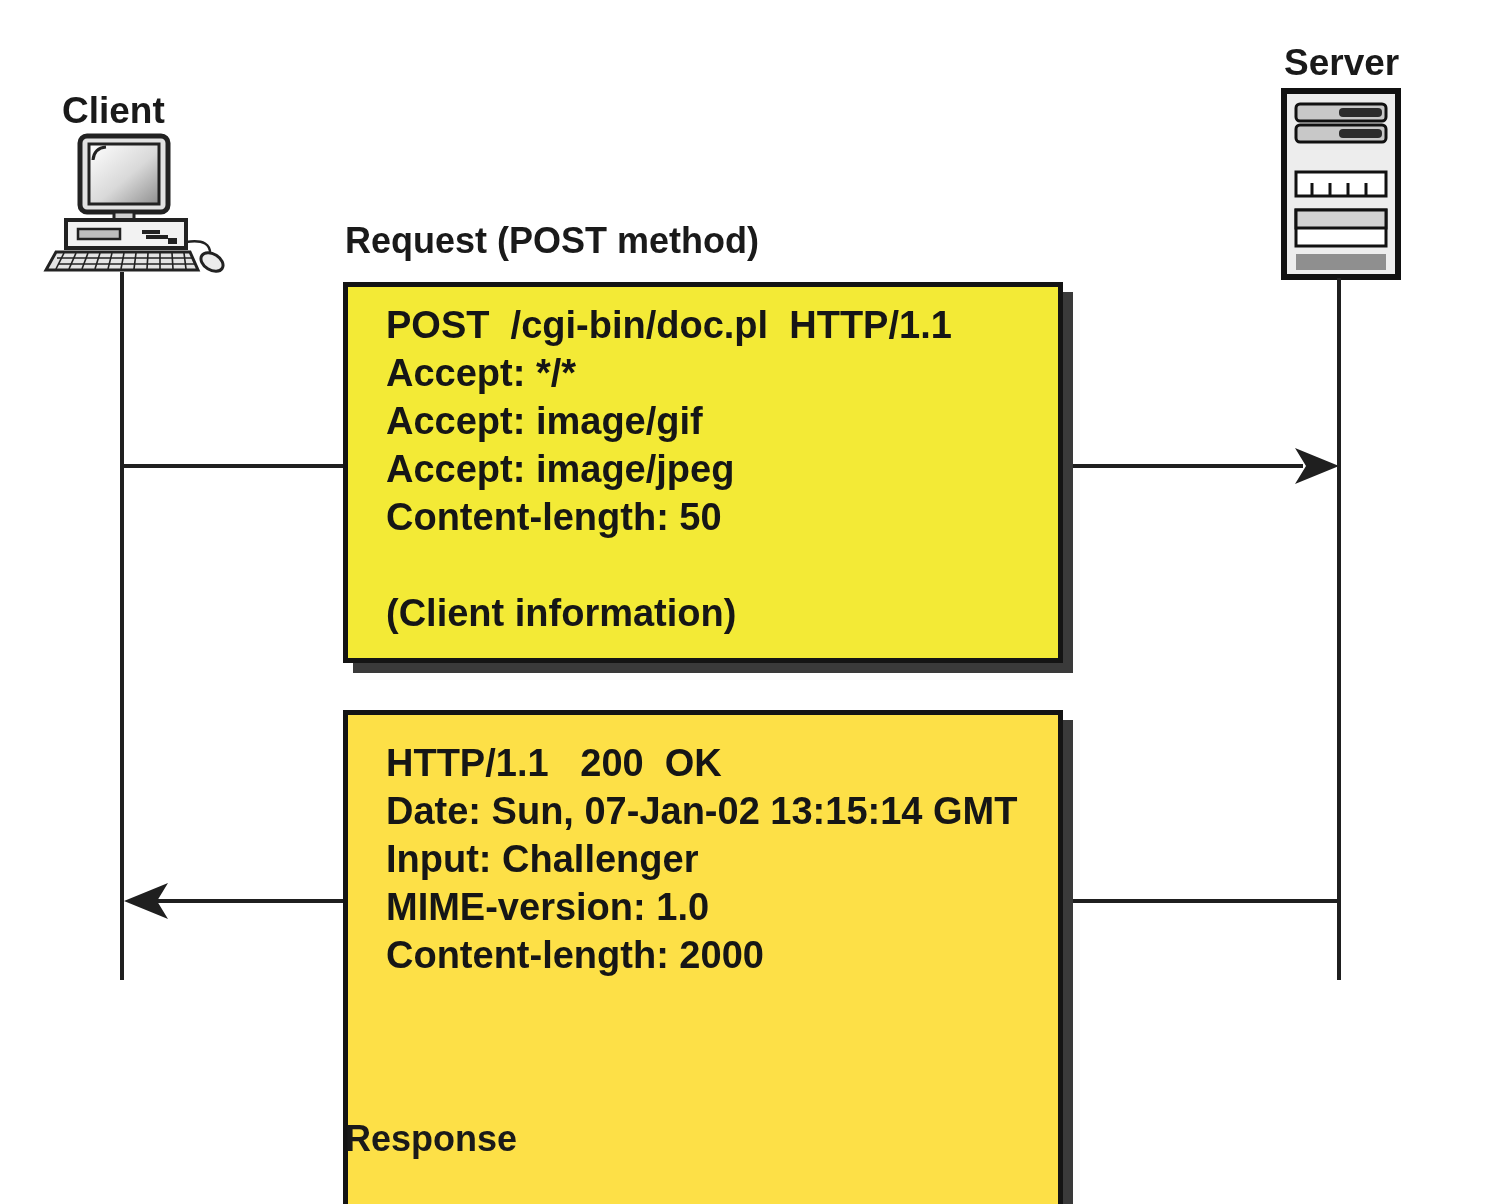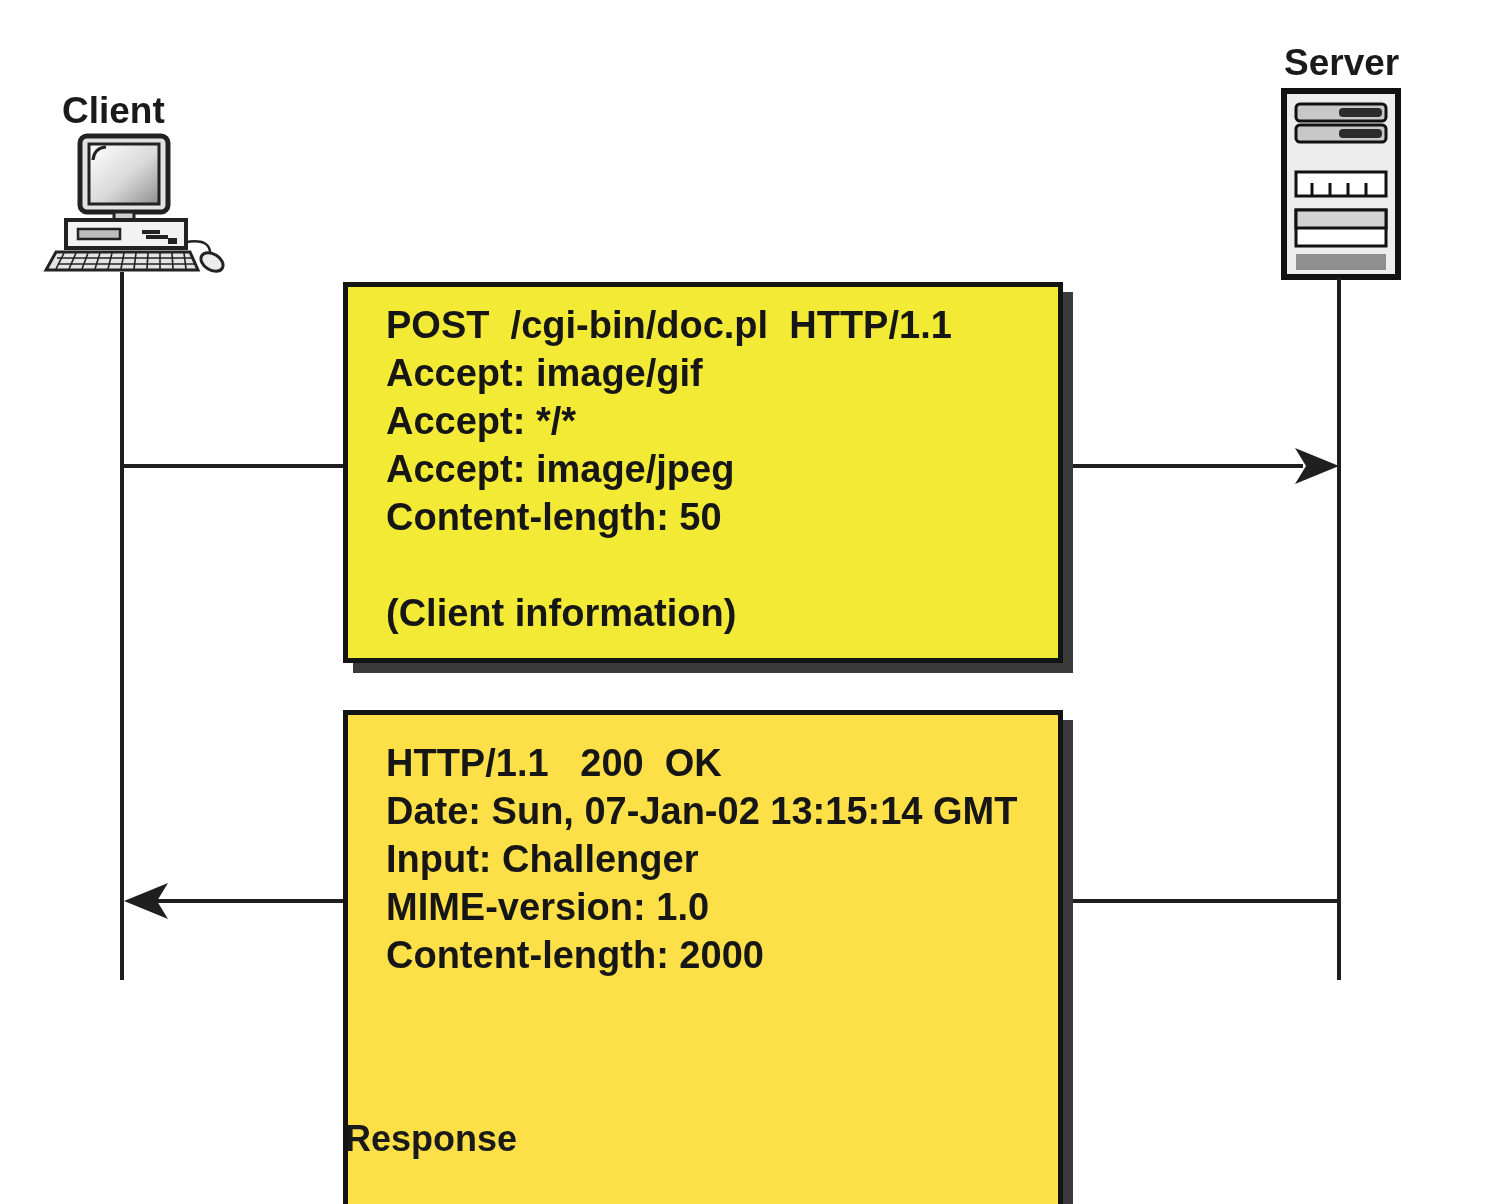--- a/index.html
+++ b/index.html
@@ -123,33 +123,34 @@
       <rect x="15" y="122" width="90" height="36" fill="#ffffff" stroke="#111" stroke-width="3"></rect>
       <rect x="15" y="122" width="90" height="18" fill="#d2d2d2" stroke="#111" stroke-width="3"></rect>
 
       <rect x="15" y="166" width="90" height="16" fill="#8f8f8f"></rect>
     </svg>
   </div>
 
   <div class="abs lifeline" style="left:120px; top:272px; height:708px;"></div>
   <div class="abs lifeline" style="left:1337px; top:278px; height:702px;"></div>
 
+  <div class="abs caption" style="left:345px; top:220px;">Request (POST method)</div>
 
   <div class="abs hline" style="left:124px; top:464px; width:219px;"></div>
   <div class="abs hline" style="left:1063px; top:464px; width:240px;"></div>
   <div class="abs" style="left:1295px; top:446px;">
     <svg width="44" height="40" viewBox="0 0 44 40">
       <polygon points="0,2 44,20 0,38 11,20" fill="#1f1f1f"></polygon>
     </svg>
   </div>
 
   <div class="abs msg-box" style="left: 343px; top: 282px; height: 381px; background-color: rgb(243, 234, 54);">
     <div class="box-line">POST  /cgi-bin/doc.pl  HTTP/1.1</div>
+    <div class="box-line">Accept: */*</div>
     <div class="box-line">Accept: image/gif</div>
-    <div class="box-line">Accept: */*</div>
     <div class="box-line">Accept: image/jpeg</div>
     <div class="box-line">Content-length: 50</div>
     <div class="box-line"></div>
     <div class="box-line">(Client information)</div>
   </div>
 
   <div class="abs hline" style="left:1063px; top:899px; width:276px;"></div>
   <div class="abs hline" style="left:136px; top:899px; width:207px;"></div>
   <div class="abs" style="left:124px; top:881px;">
     <svg width="44" height="40" viewBox="0 0 44 40">

